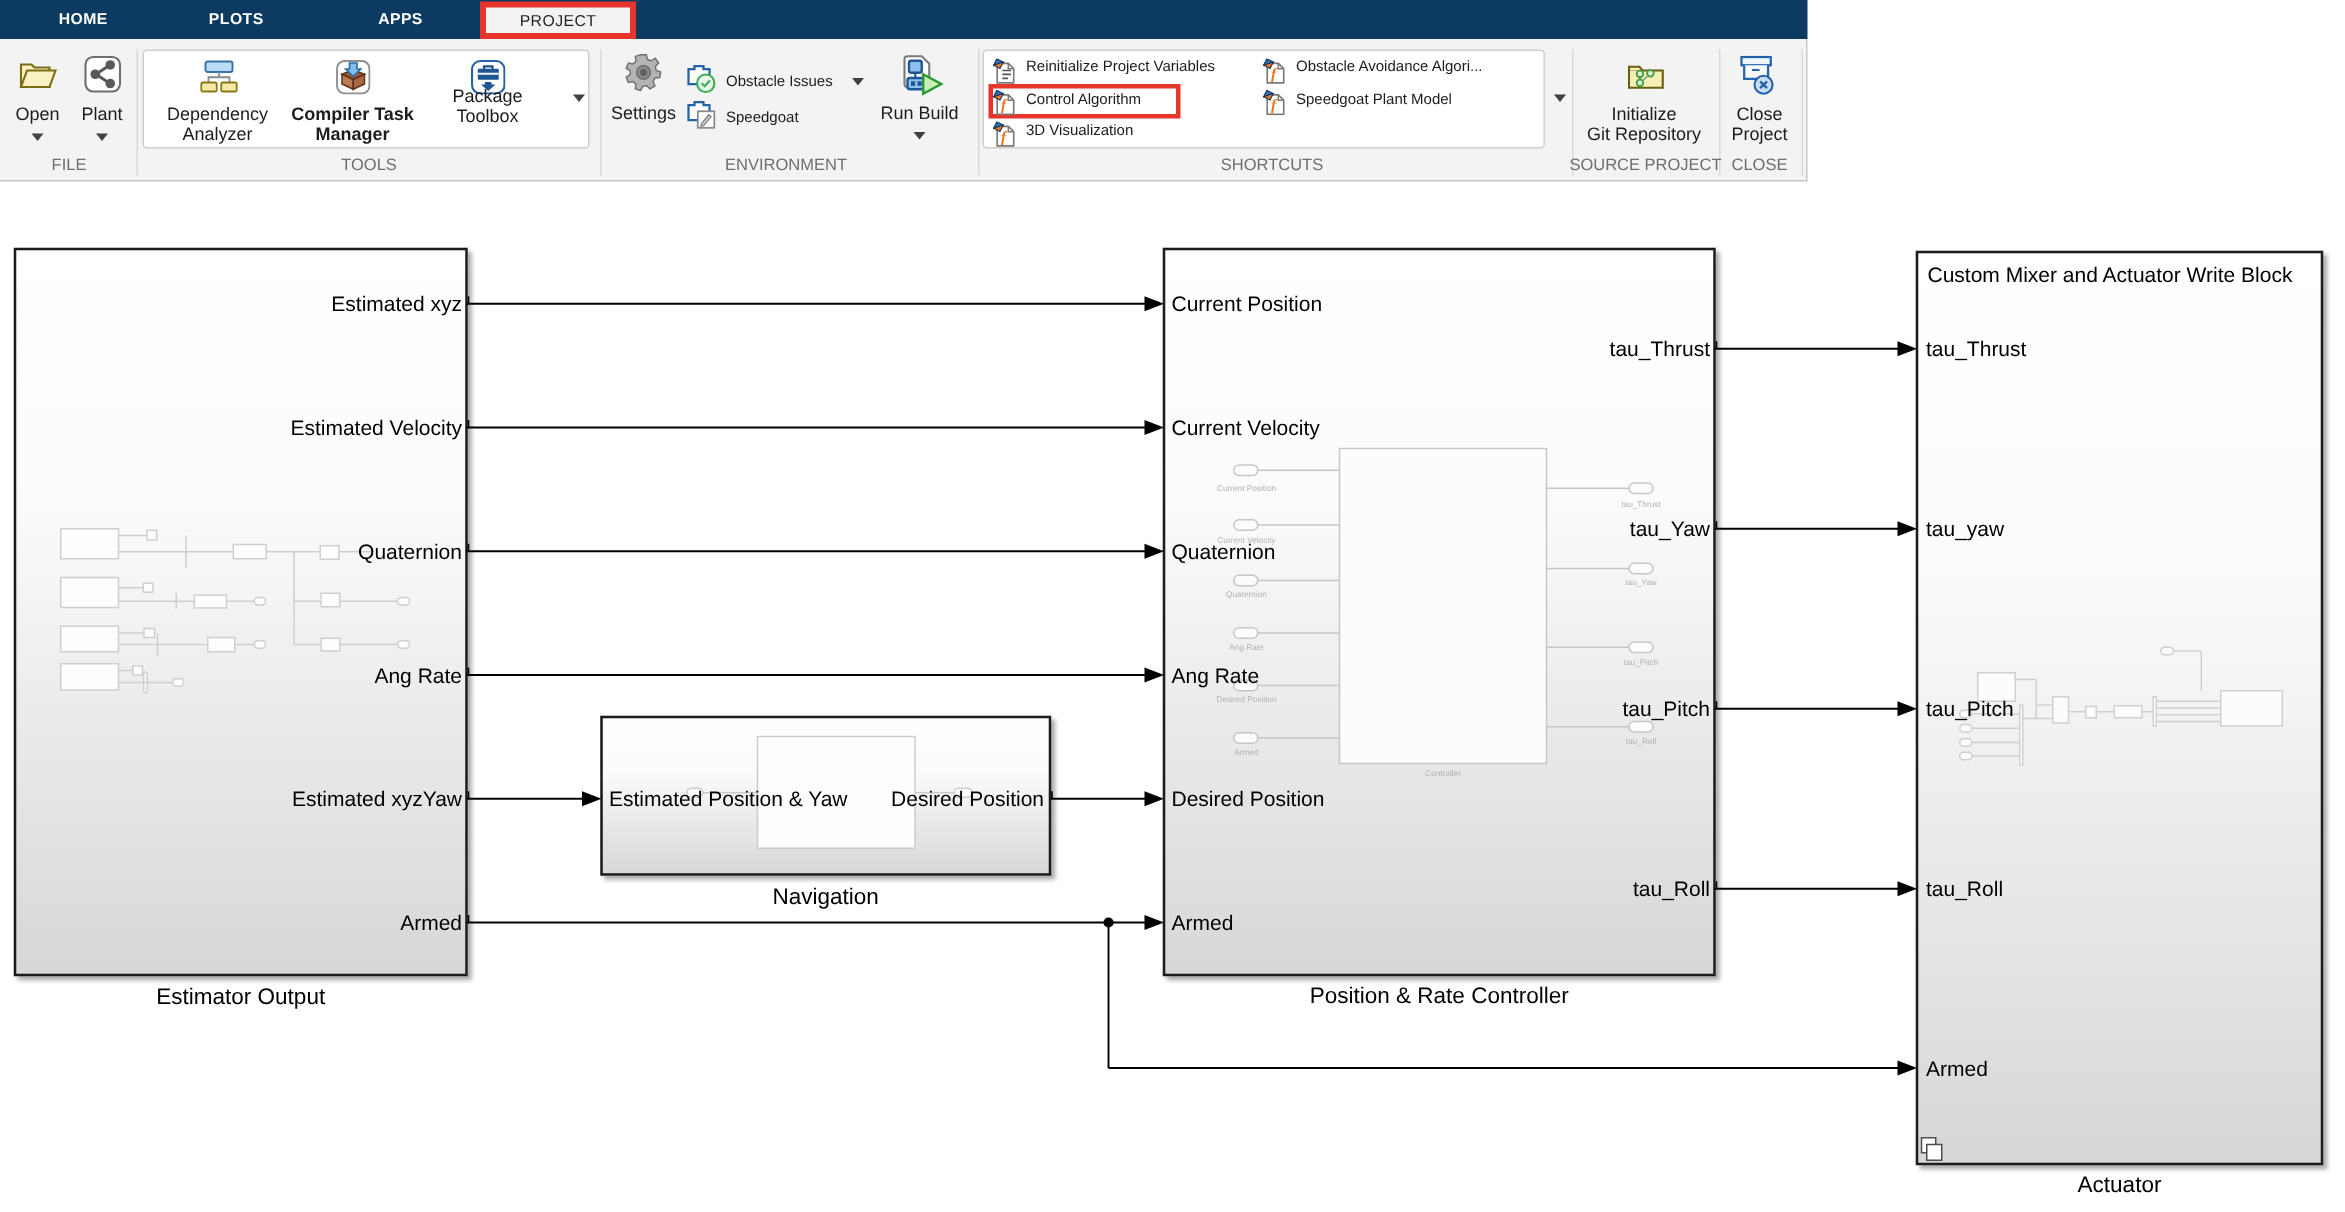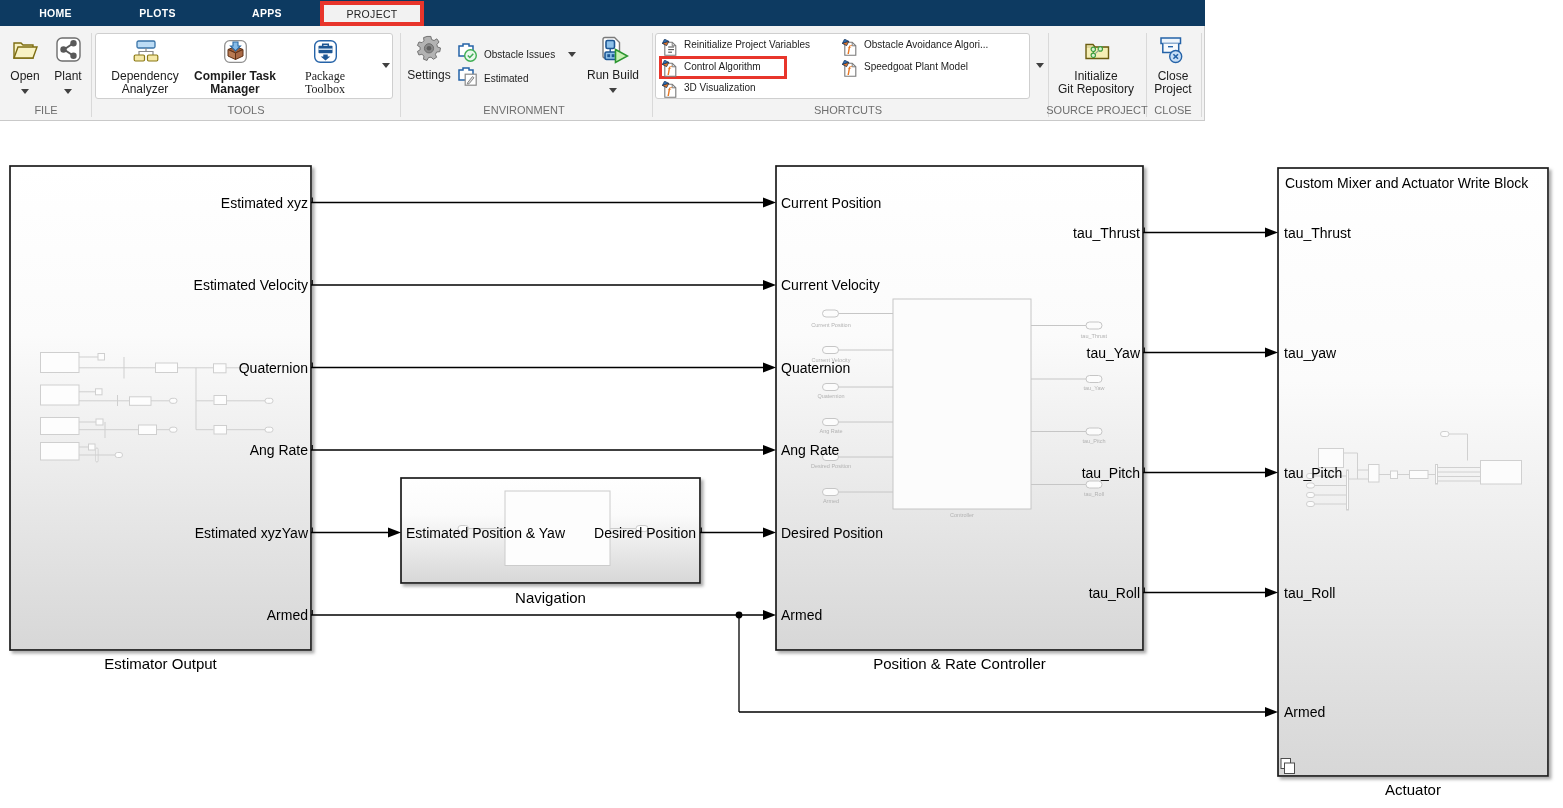--- a/index.html
+++ b/index.html
@@ -319,42 +319,42 @@
   </svg>
   <svg class="abs" style="left:314px;top:14px;" width="23" height="23" viewBox="0 0 23 23">
     <rect x="0.7" y="0.7" width="21.6" height="21.6" rx="5.5" fill="#fff" stroke="#2563a8" stroke-width="1.4"></rect>
     <path d="M8.7 6 L8.7 4.2 L14.3 4.2 L14.3 6" fill="none" stroke="#1d5693" stroke-width="1.5"></path>
     <rect x="4.5" y="5.8" width="14" height="7.4" rx="0.8" fill="#1d5693"></rect>
     <line x1="4.5" y1="9.2" x2="18.5" y2="9.2" stroke="#eef5fc" stroke-width="1.3"></line>
     <path d="M9.3 14.6 L13.7 14.6 L13.7 16.4 L16.3 16.4 L11.5 20.6 L6.7 16.4 L9.3 16.4 Z" fill="#1d5693"></path>
   </svg>
   <div class="btnlabel" style="left:95px;top:44px;width:100px;">Dependency<br>Analyzer</div>
   <div class="btnlabel" style="left:185px;top:44px;width:100px;font-weight:bold;">Compiler Task<br>Manager</div>
-  <div class="btnlabel" style="left:275px;top:44px;width:100px;font-family:Liberation Serif, serif;">Package<br>Toolbox</div>
+  <div class="btnlabel" style="left:275px;top:32px;width:100px;">Package<br>Toolbox</div>
 
   <svg class="abs" style="left:416px;top:9px;" width="26" height="26" viewBox="0 0 26 26">
     <path id="gear" fill="#b3b3b3" stroke="#6f6f6f" stroke-width="1" d="M11 1 L15 1 L15.7 4.2 L18.3 5.3 L21.2 3.5 L23.5 6.8 L21.3 9.3 L21.8 12 L25 13 L24.3 16.9 L21 17.2 L19.7 19.7 L21 22.7 L17.6 24.8 L15.2 22.6 L12.5 23 L11 26 H11 L7.3 24.7 L7.8 21.5 L5.7 19.6 L2.5 20.3 L1 16.6 L3.8 14.9 L3.8 12.2 L1 10.4 L2.6 6.8 L5.8 7.5 L7.8 5.5 L7.4 2.2 Z" transform="scale(0.96) translate(0.5,0.5)"></path>
     <circle cx="13" cy="13.3" r="4.6" fill="#8a8a8a" stroke="#6f6f6f"></circle>
     <circle cx="13" cy="13.3" r="2.3" fill="#5f5f5f"></circle>
   </svg>
   <div class="btnlabel" style="left:389px;top:43px;width:80px;">Settings</div>
 
   <svg class="abs" style="left:458px;top:17px;" width="20" height="19" viewBox="0 0 20 19">
     <path d="M1 3 L5 3 L5 1 L11 1 L11 3 L15 3 L15 13 L1 13 Z" fill="#fff" stroke="#2563a8" stroke-width="1.5"></path>
     <circle cx="12.5" cy="12.5" r="5.8" fill="#e9f7ec" stroke="#3fae53" stroke-width="1.4"></circle>
     <path d="M9.8 12.5 L11.8 14.5 L15.3 10.7" fill="none" stroke="#3fae53" stroke-width="1.5"></path>
   </svg>
   <div class="rowtext" style="left:484px;top:22px;">Obstacle Issues</div>
   <div class="darr" style="left:568px;top:26px;"></div>
   <svg class="abs" style="left:458px;top:41px;" width="20" height="19" viewBox="0 0 20 19">
     <path d="M1 3 L5 3 L5 1 L11 1 L11 3 L15 3 L15 13 L1 13 Z" fill="#fff" stroke="#2563a8" stroke-width="1.5"></path>
     <rect x="7.2" y="7.2" width="11" height="11" fill="#fff" stroke="#8a8a8a" stroke-width="1.2"></rect>
     <path d="M9.5 15.8 L14.5 9.5 L16 10.8 L11 16.8 L9.3 17 Z" fill="#d8d8d8" stroke="#7d7d7d" stroke-width="0.9"></path>
   </svg>
-  <div class="rowtext" style="left:484px;top:46px;">Estimated</div>
+  <div class="rowtext" style="left:484px;top:46px;">Speedgoat</div>
 
   <svg class="abs" style="left:601px;top:10px;" width="28" height="28" viewBox="0 0 28 28">
     <path d="M2 3.5 Q2 1.5 4 1.5 L13.5 1.5 L18.5 6.5 L18.5 20 Q18.5 22 16.5 22 L4 22 Q2 22 2 20 Z" fill="#fff" stroke="#7a7a7a" stroke-width="1.4"></path>
     <rect x="5" y="4.5" width="8.5" height="8" rx="1.5" fill="#8ec1ea" stroke="#1d5693" stroke-width="1.6"></rect>
     <line x1="9.2" y1="12.5" x2="9.2" y2="16" stroke="#1d5693" stroke-width="1.4"></line>
     <rect x="4" y="16" width="11.5" height="7.5" rx="1.5" fill="#8ec1ea" stroke="#1d5693" stroke-width="1.6"></rect>
     <rect x="6.3" y="18.2" width="2.8" height="3" fill="#1d5693"></rect>
     <rect x="10.7" y="18.2" width="2.8" height="3" fill="#1d5693"></rect>
     <path d="M14.5 13.5 L26.5 20 L14.5 26.5 Z" fill="#c9f0b4" stroke="#2c9631" stroke-width="1.6"></path>
   </svg>

